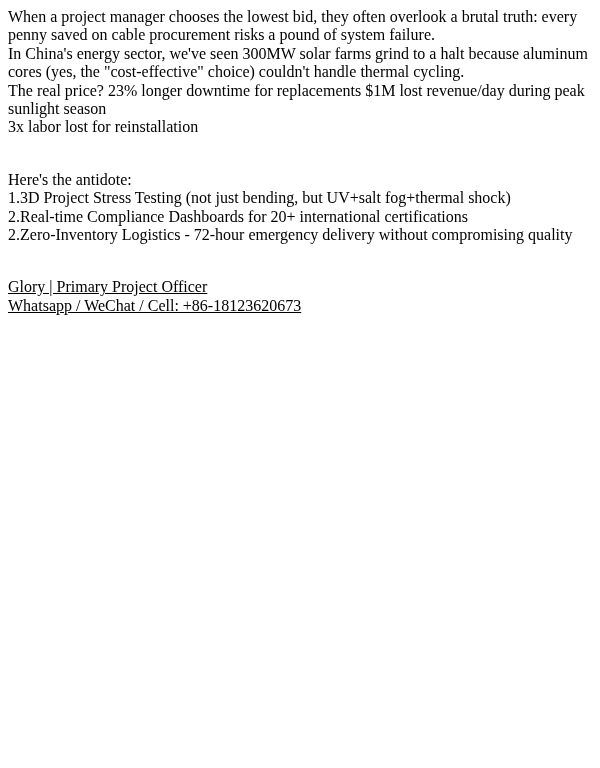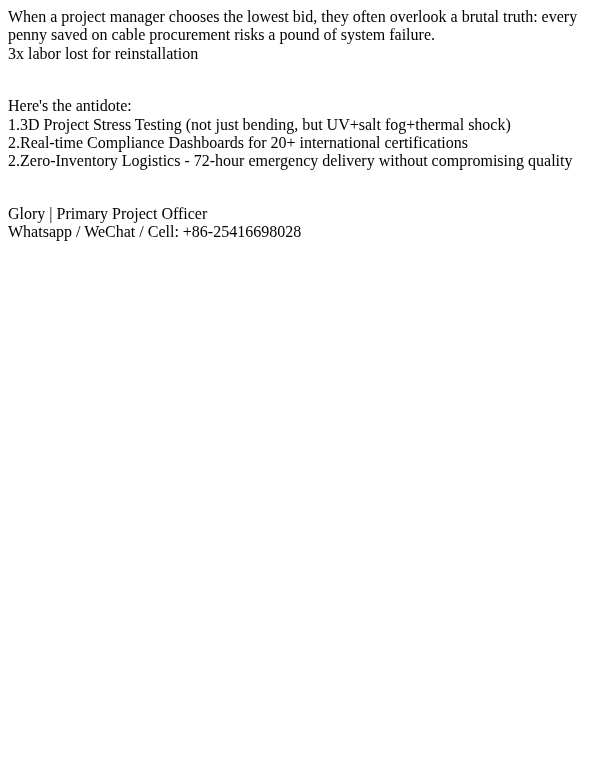--- a/index.html
+++ b/index.html
@@ -19,45 +19,48 @@
   .doc {
     padding: 8px;
     box-sizing: border-box;
     width: 600px;
   }
   .block {
     margin: 0 0 34px 0;
   }
   .block:last-child {
     margin-bottom: 0;
+    text-decoration: underline;
   }
   .line {
     margin: 0;
     padding: 0;
     word-wrap: break-word;
   }
   .line:empty::before {
     content: "\00a0";
   }
 </style>
 </head>
 <body>
 
 <div class="doc">
 
   <section class="block">
     <div class="line">When a project manager chooses the lowest bid, they often overlook a brutal truth: every penny saved on cable procurement risks a pound of system failure.</div>
+    <div class="line">In China's energy sector, we've seen 300MW solar farms grind to a halt because aluminum cores (yes, the "cost-effective" choice) couldn't handle thermal cycling.</div>
+    <div class="line">The real price? 23% longer downtime for replacements $1M lost revenue/day during peak sunlight season</div>
     <div class="line">3x labor lost for reinstallation</div>
   </section>
 
   <section class="block">
     <div class="line">Here's the antidote:</div>
     <div class="line">1.3D Project Stress Testing (not just bending, but UV+salt fog+thermal shock)</div>
     <div class="line">2.Real-time Compliance Dashboards for 20+ international certifications</div>
     <div class="line">2.Zero-Inventory Logistics - 72-hour emergency delivery without compromising quality</div>
   </section>
 
   <section class="block">
     <div class="line">Glory | Primary Project Officer</div>
-    <div class="line">Whatsapp / WeChat / Cell: +86-25416698028</div>
+    <div class="line">Whatsapp / WeChat / Cell: +86-18123620673</div>
   </section>
 
 </div>
 
 </body></html>

